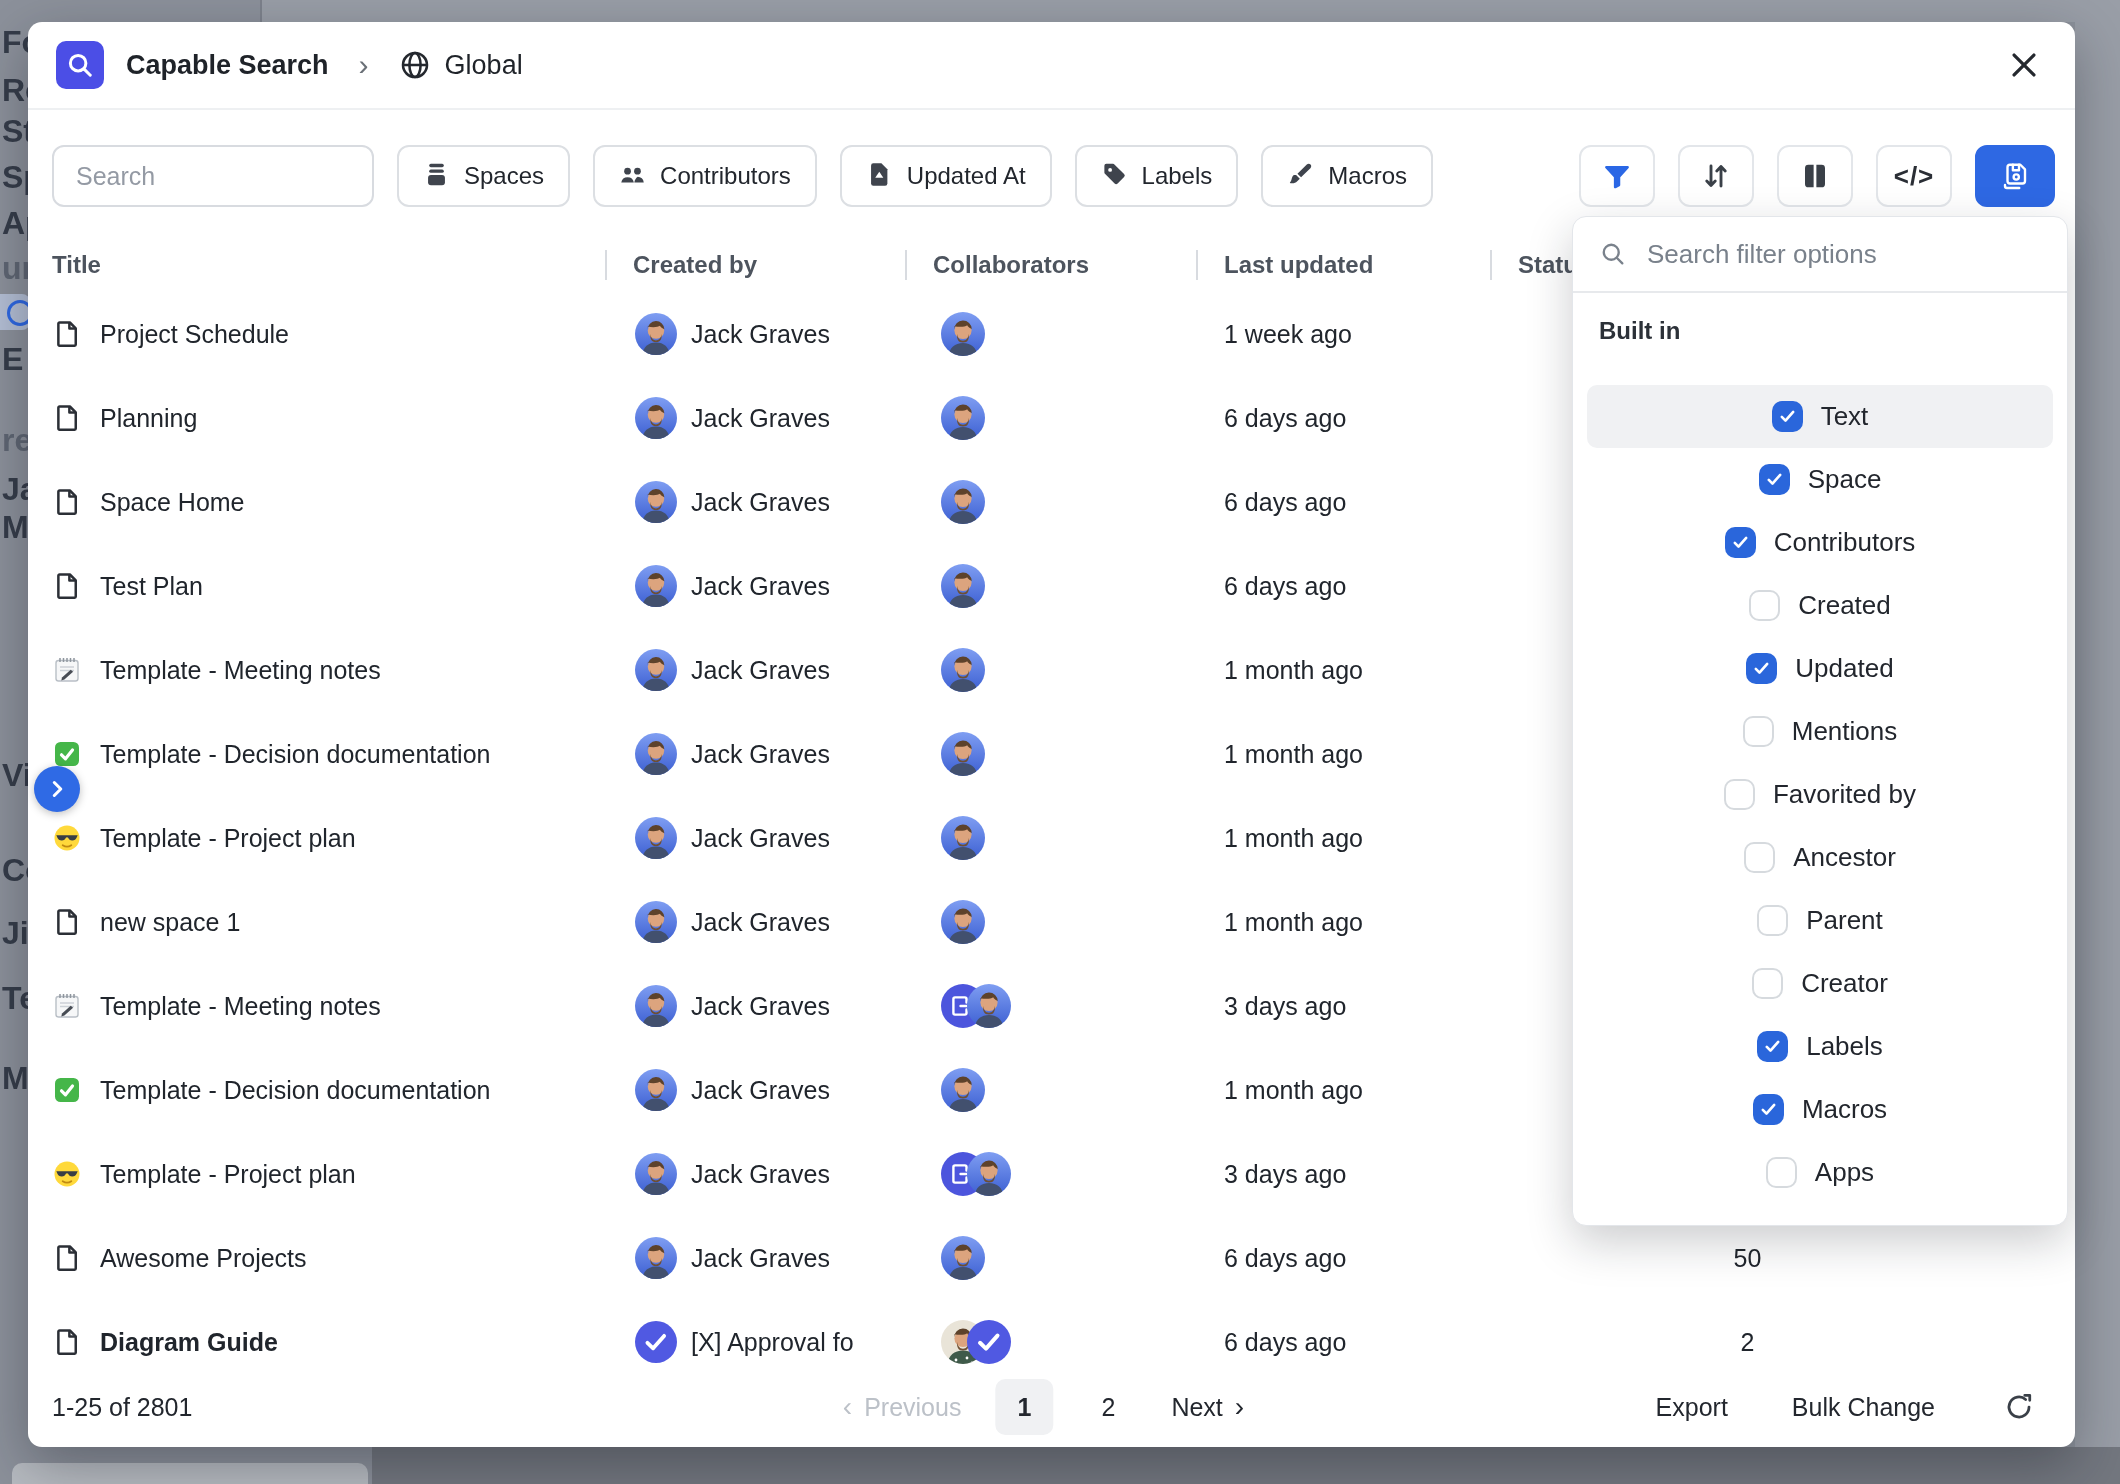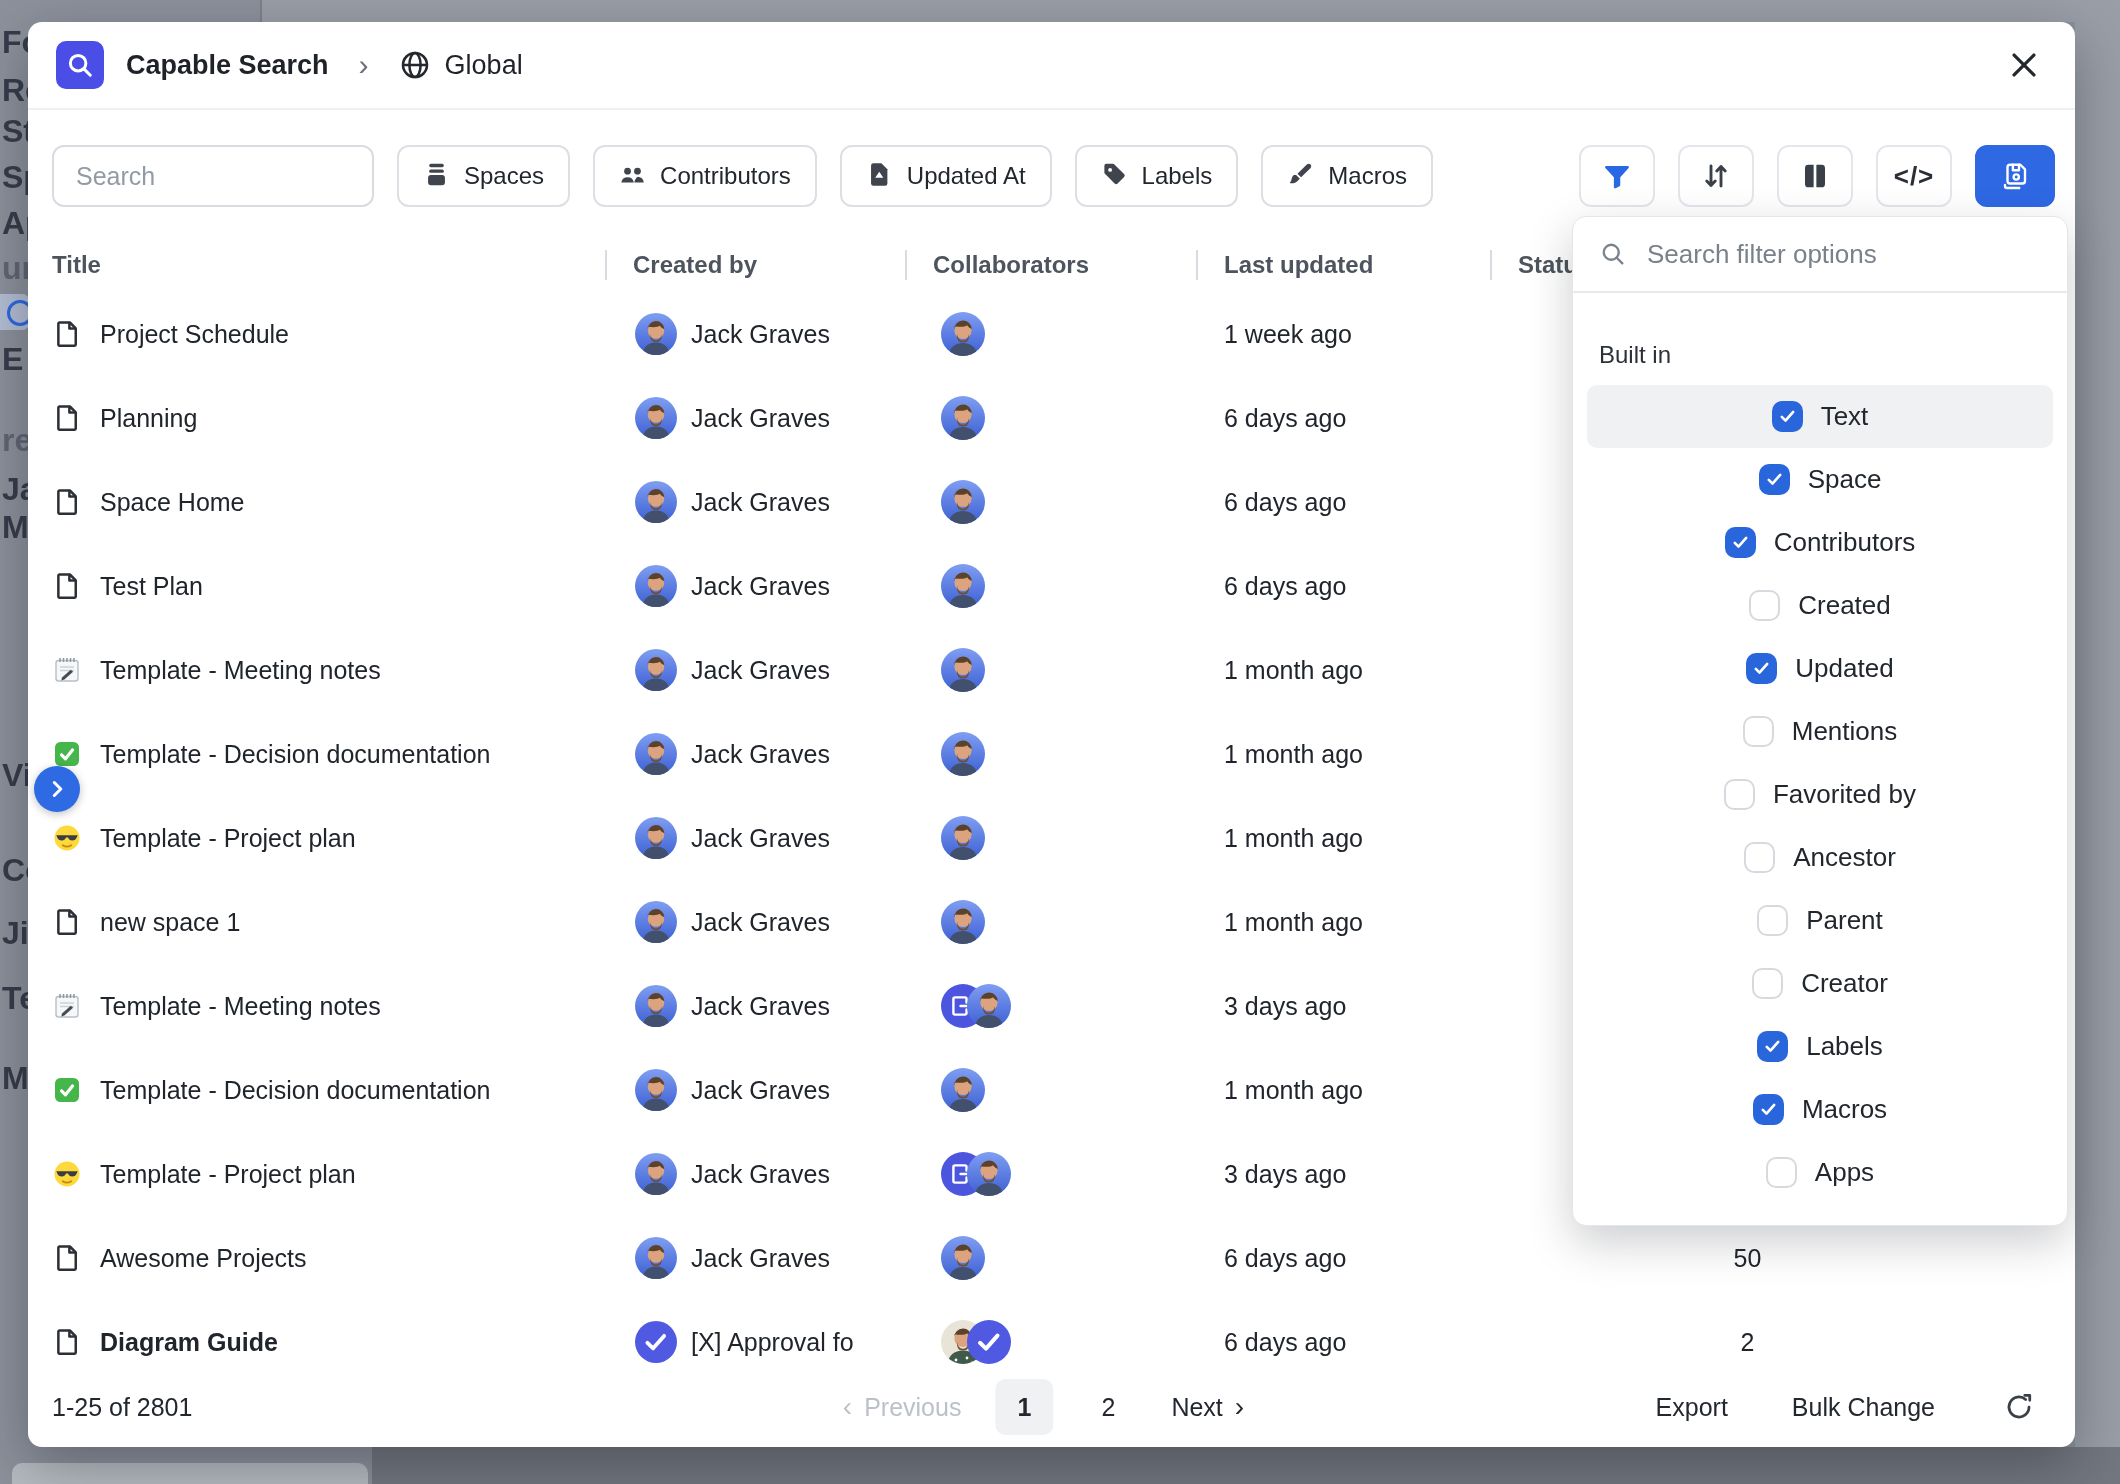--- a/index.html
+++ b/index.html
@@ -68,21 +68,21 @@
   .c-upd{padding-left:28px;font-size:25px;color:#20252c;white-space:nowrap;}
   .c-count{justify-content:center;font-size:25px;color:#20252c;}
   
   .fpanel{position:absolute;left:1544px;top:194px;width:496px;height:1010px;background:#fff;border:1px solid #e3e6ea;border-radius:14px;
           box-shadow:0 16px 45px rgba(25,29,36,.22);z-index:10;box-sizing:border-box;}
   .fp-search{position:absolute;left:0;top:0;right:0;height:74px;display:flex;align-items:center;padding:0 26px;box-sizing:border-box;}
   .fp-search svg{width:28px;height:28px;color:#7a828c;flex:0 0 auto;}
   .fp-search input{border:none;outline:none;background:transparent;font-size:26px;margin-left:18px;width:100%;font-family:inherit;color:#1f2329;}
   .fp-search input::placeholder{color:#79818b;}
   .fp-divider{position:absolute;left:0;right:0;top:74px;height:2px;background:#e7e9ec;}
-  .fp-section{position:absolute;left:26px;top:124px;font-size:24px;font-weight:400;color:#2c3138;}
+  .fp-section{position:absolute;left:26px;top:100px;font-size:24px;font-weight:700;color:#2c3138;}
   .fp-list{position:absolute;left:14px;right:14px;top:168px;}
   .fp-item{height:63px;display:flex;align-items:center;gap:18px;padding:0 12px;border-radius:10px;cursor:pointer;justify-content:center;}
   .fp-item.hl{background:#f0f1f3;}
   .fp-check{width:31px;height:31px;border-radius:10px;box-sizing:border-box;flex:0 0 auto;display:flex;align-items:center;justify-content:center;}
   .fp-check.on{background:#2a66db;}
   .fp-check.off{background:#fff;border:2px solid #d6dade;}
   .fp-check svg{width:21px;height:21px;}
   .fp-label{font-size:26px;color:#22262d;white-space:nowrap;}
   
   .m-footer{position:absolute;left:24px;right:24px;top:1352px;height:66px;display:flex;align-items:center;}

